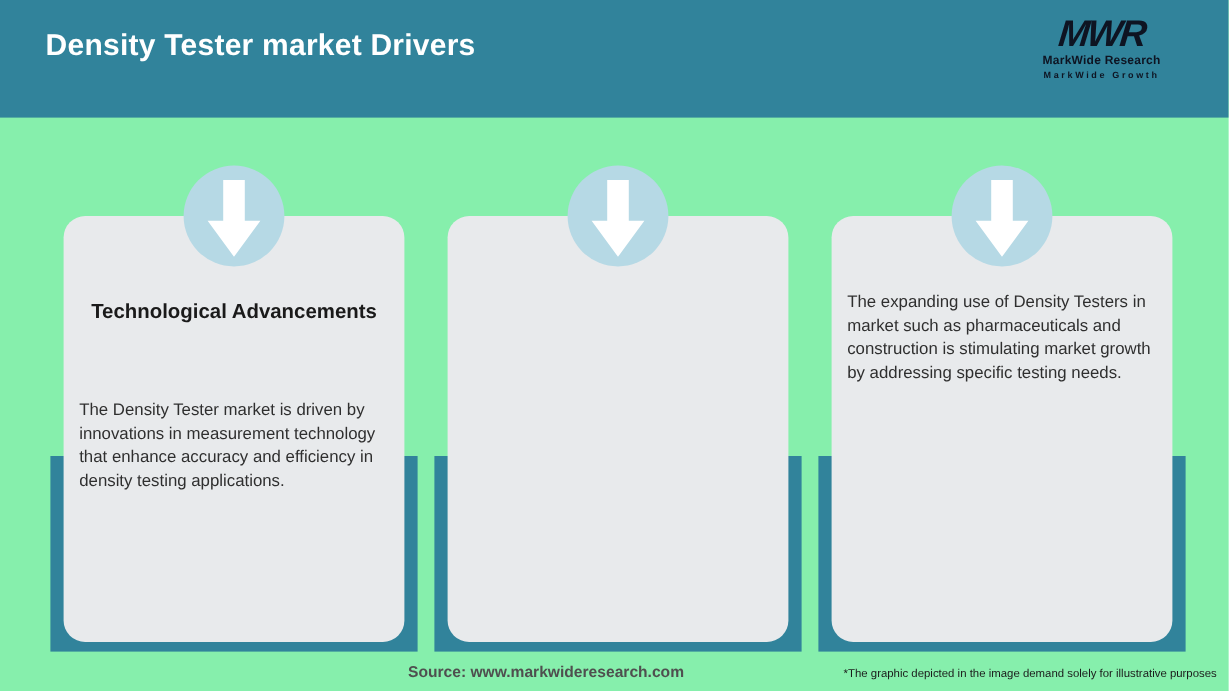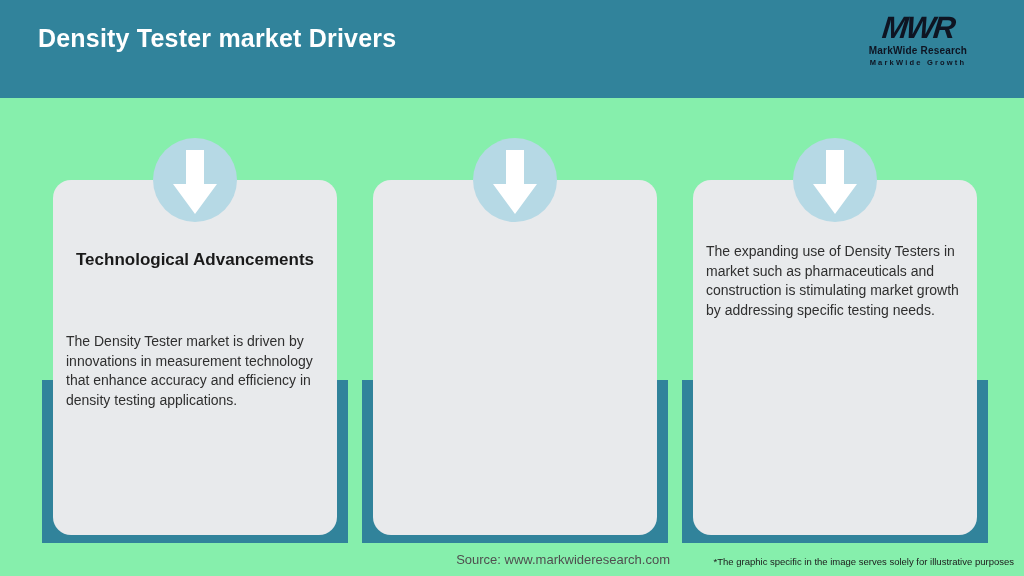--- a/index.html
+++ b/index.html
@@ -49,22 +49,22 @@
     margin:62px 0 0 0;text-align:left;
     font-size:14px;color:#2F2F2F;line-height:19.5px;
   }
   .circle{
     position:absolute;left:50%;top:0;transform:translateX(-50%);
     width:84px;height:84px;border-radius:50%;background:#B6D9E5;
   }
   .circle svg{display:block;width:84px;height:84px;}
   
   .source-text{
-    position:absolute;left:340px;top:552px;width:330px;text-align:right;
-    font-size:13px;font-weight:400;color:#4F4F4F;
+    position:absolute;left:340px;top:552px;width:330px;text-align:left;
+    font-size:13px;font-weight:700;color:#4F4F4F;
   }
   .disclaimer-text{
     position:absolute;right:10px;top:556px;width:320px;text-align:right;
     font-size:9.5px;color:#1A1A1A;
   }
 </style>
 </head>
 <body>
 
 <div class="page">
@@ -112,15 +112,15 @@
       <div class="circle">
         <svg viewBox="0 0 84 84" aria-hidden="true">
           <polygon points="33,12 51,12 51,46 64,46 42,76 20,46 33,46" fill="#ffffff"></polygon>
         </svg>
       </div>
     </div>
 
   </main>
 
   <div class="source-text">Source: www.markwideresearch.com</div>
-  <div class="disclaimer-text">*The graphic specific in the image serves solely for illustrative purposes</div>
+  <div class="disclaimer-text">*The graphic depicted in the image demand solely for illustrative purposes</div>
 
 </div>
 
 </body></html>

